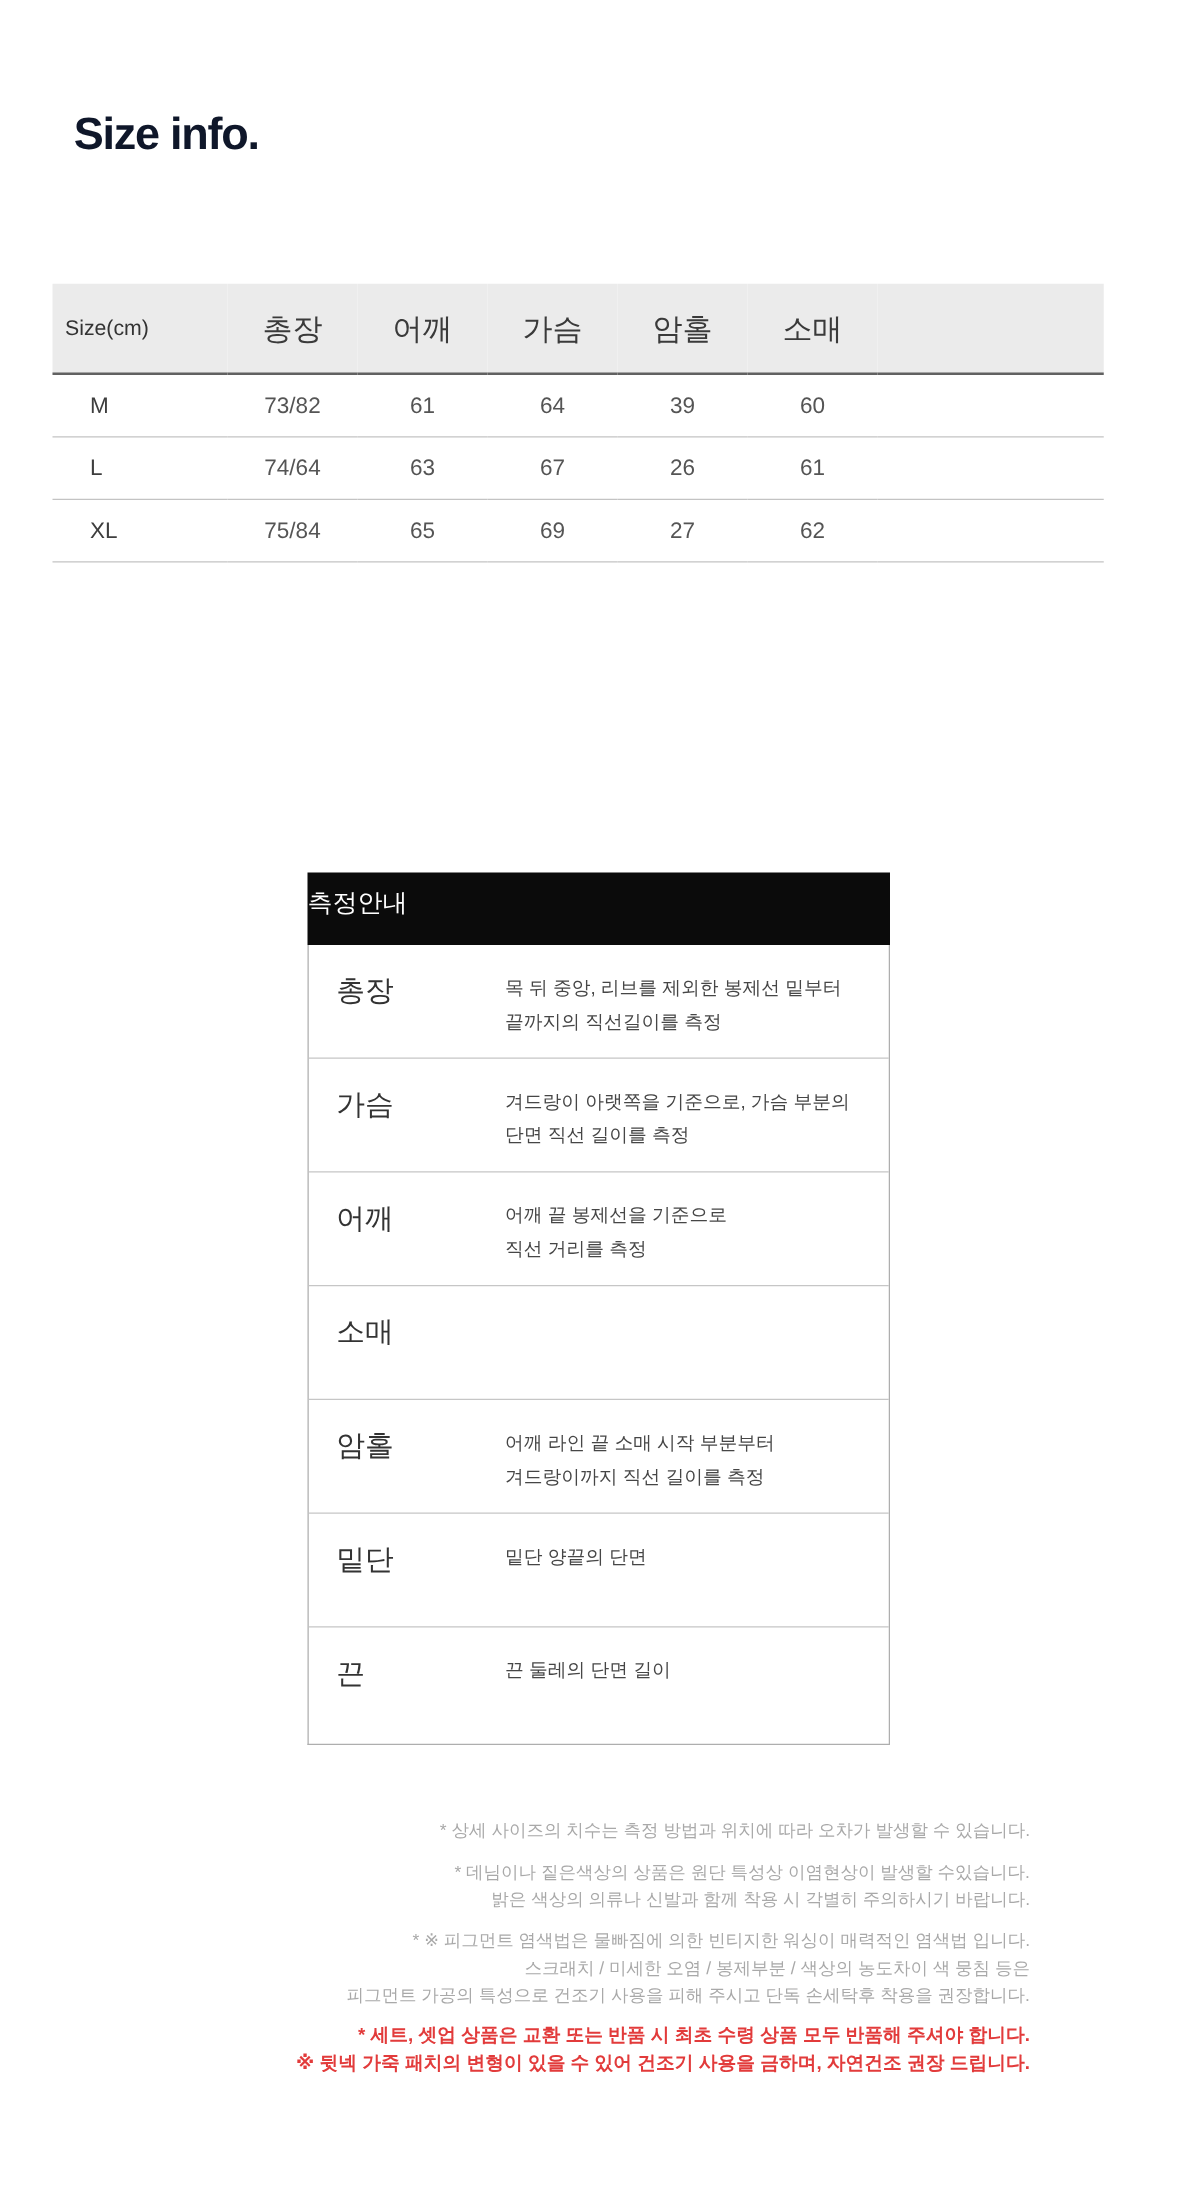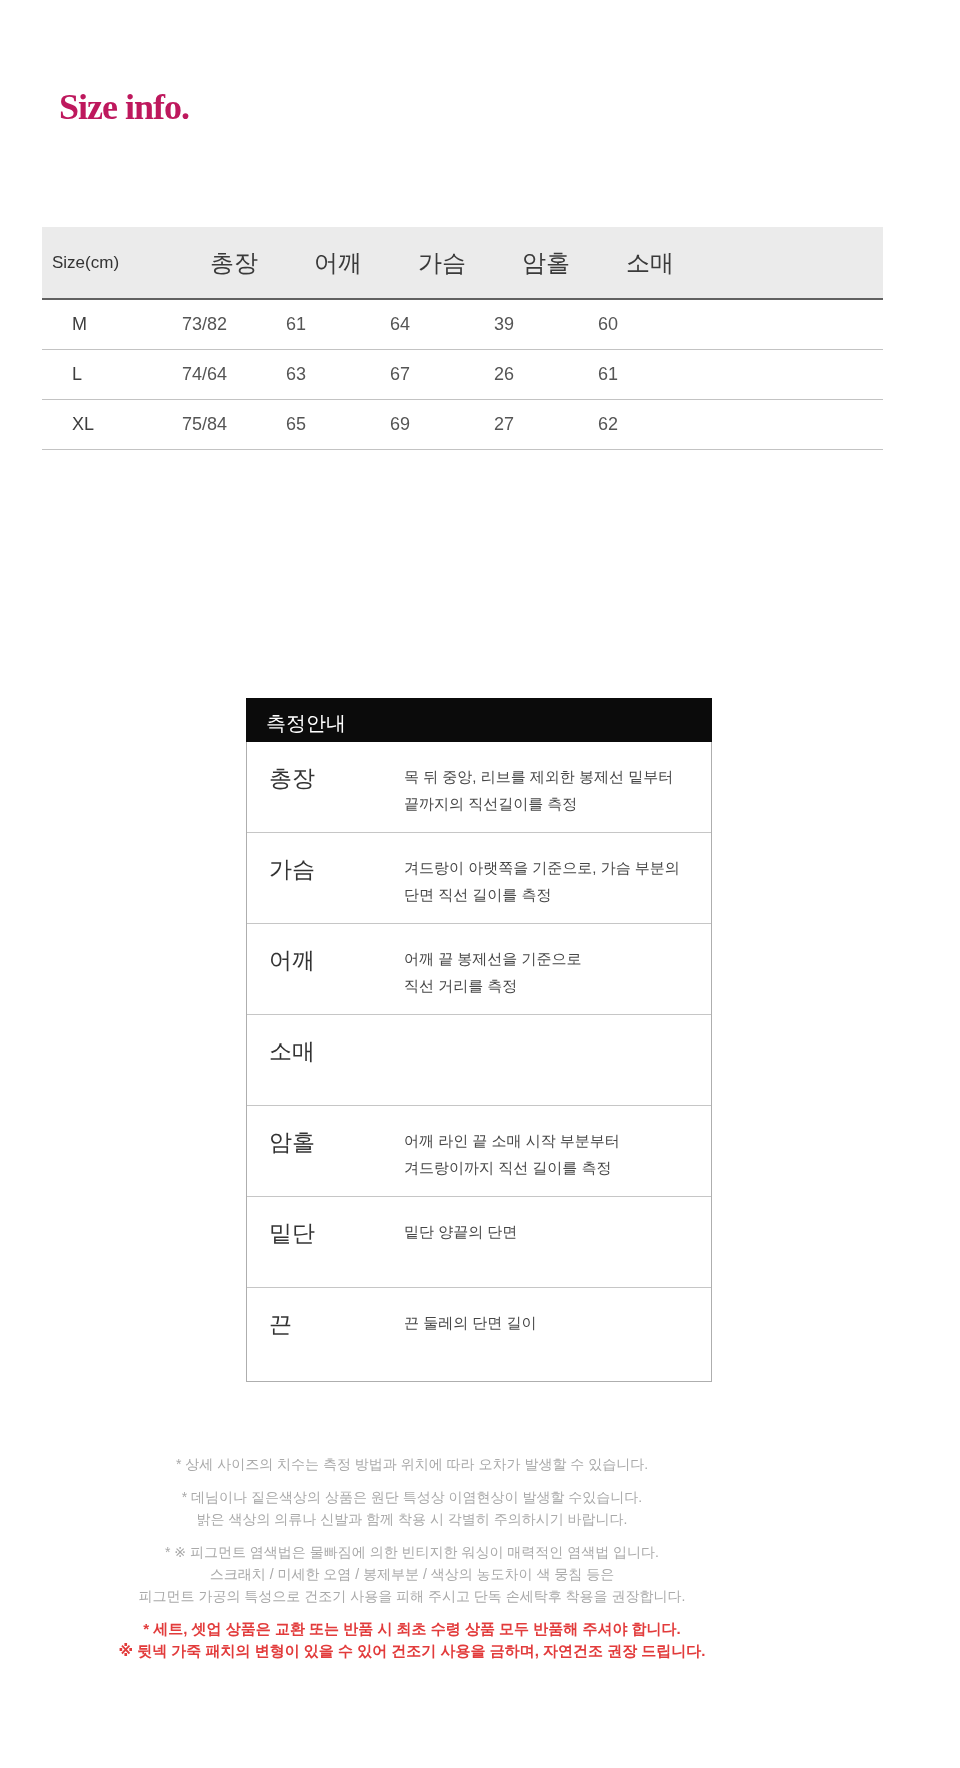--- a/index.html
+++ b/index.html
@@ -14,22 +14,21 @@
   }
 
   
   .page-title {
     position: absolute;
     left: 59px;
     top: 86px;
     font-size: 36px;
     font-weight: bold;
     letter-spacing: -1px;
-    color: #be185d;
-    font-family: Liberation Serif, serif;
+    color: #0f172a;
   }
 
   
   .size-table {
     position: absolute;
     left: 42px;
     top: 227px;
     width: 841px;
     border-collapse: collapse;
     table-layout: fixed;
@@ -46,44 +45,43 @@
   .size-table th.c-size {
     font-size: 17px;
     text-align: left;
     padding-left: 10px;
     color: #333333;
   }
   .size-table td {
     height: 50px;
     font-size: 18px;
     color: #555555;
-    text-align: left;
+    text-align: center;
     border-bottom: 1px solid #c3c3c3;
   }
   .size-table td.c-size {
     text-align: left;
     padding-left: 30px;
     font-size: 18px;
     color: #3e3e3e;
   }
 
   
   .measure-guide {
     position: absolute;
     left: 246px;
     top: 698px;
     width: 466px;
   }
   .guide-header {
-    height: 44px;
+    height: 58px;
     line-height: 50px;
     background: #0b0b0b;
     color: #ffffff;
     font-size: 20px;
-    padding-left: 20px;
   }
   .guide-body {
     border: 1px solid #aeaeae;
     border-top: none;
     background: #ffffff;
   }
   .guide-row {
     display: flex;
     min-height: 91px;
     padding: 21px 8px 14px 0;
@@ -104,21 +102,21 @@
     color: #464646;
     line-height: 27px;
   }
 
   
   .notes {
     position: absolute;
     left: 0;
     top: 1453px;
     width: 824px;
-    text-align: center;
+    text-align: right;
   }
   .note-block { margin-bottom: 11px; }
   .note-line {
     font-size: 14px;
     line-height: 22px;
     color: #a9a9a9;
   }
   .note-block.red .note-line {
     color: #e23b3b;
     font-size: 15px;

